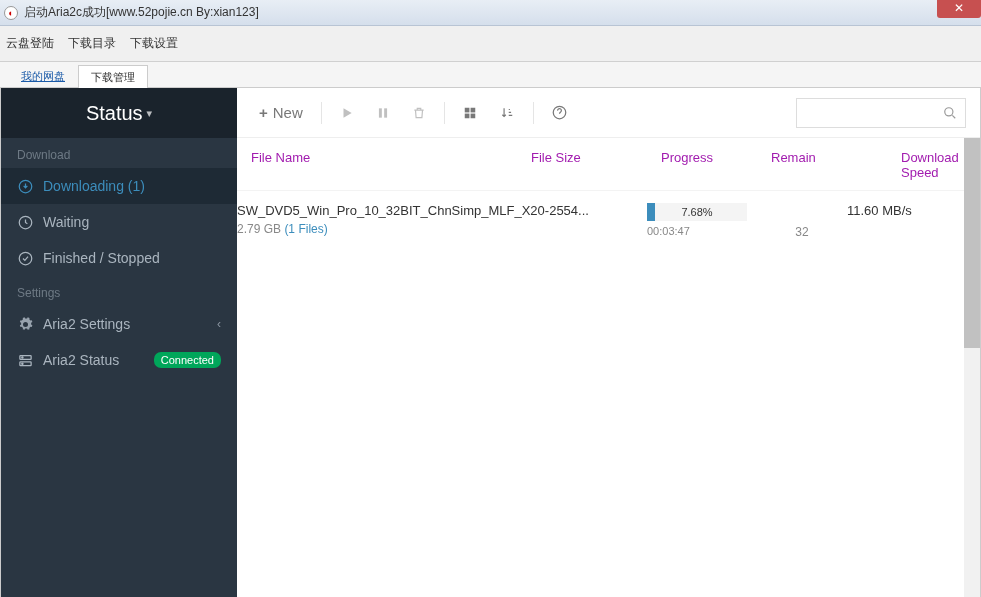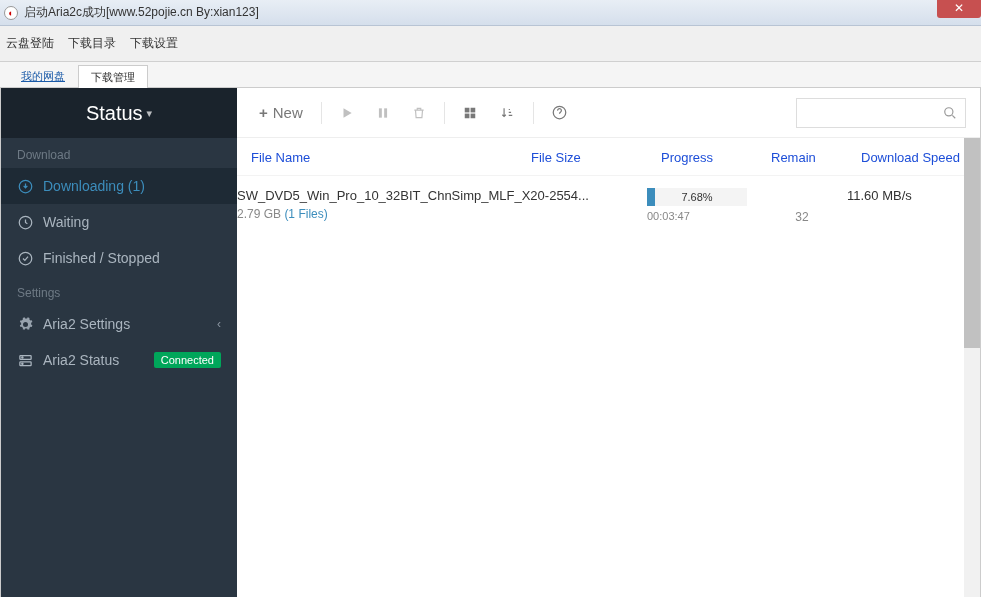--- a/index.html
+++ b/index.html
@@ -25,36 +25,36 @@
     
     
     .sidebar { width: 236px; background: #2a3642; color: #aab5bf; display: flex; flex-direction: column; flex-shrink: 0; }
     .sb-brand { height: 50px; background: #1a232c; color: #fff; font-size: 20px; display: flex; align-items: center; justify-content: center; gap: 4px; }
     .sb-brand .caret { font-size: 11px; opacity: .7; }
     .sb-section { font-size: 12px; color: #6e7a85; padding: 10px 16px 6px; }
     .sb-item { display: flex; align-items: center; padding: 10px 16px; font-size: 14px; cursor: pointer; gap: 10px; }
     .sb-item.active { background: #1e2a35; color: #3c8dbc; }
     .sb-item .sb-ico { width: 16px; display: inline-flex; justify-content: center; }
     .sb-item .chev { margin-left: auto; font-size: 12px; color: #8a95a0; }
-    .badge { margin-left: auto; background: #00a65a; color: #fff; font-size: 11px; padding: 2px 7px; border-radius: 2px; }
+    .badge { margin-left: auto; background: #00a65a; color: #fff; font-size: 11px; padding: 2px 7px; border-radius: 7px; }
     
     
     .content { flex: 1; display: flex; flex-direction: column; background: #fff; position: relative; }
     .toolbar { height: 50px; border-bottom: 1px solid #eee; display: flex; align-items: center; padding: 0 14px; gap: 6px; }
     .tb-btn { display: flex; align-items: center; gap: 5px; color: #787878; font-size: 15px; padding: 6px 8px; cursor: pointer; }
     .tb-sep { width: 1px; height: 22px; background: #e5e5e5; margin: 0 4px; }
     .tb-ico { color: #b8b8b8; font-size: 15px; padding: 6px 8px; cursor: pointer; }
     .searchbox { margin-left: auto; width: 170px; height: 30px; border: 1px solid #ddd; display: flex; align-items: center; justify-content: flex-end; padding: 0 8px; color: #999; }
     
-    .thead { display: flex; padding: 12px 14px 10px; font-size: 13px; color: #1d4ed8; border-bottom: 1px solid #f3f3f3; }
+    .thead { display: flex; padding: 12px 14px 10px; font-size: 13px; color: #a21caf; border-bottom: 1px solid #f3f3f3; }
     .col-name { flex: 0 0 280px; }
     .col-size { flex: 0 0 130px; }
     .col-prog { flex: 0 0 110px; }
     .col-remain { flex: 0 0 90px; text-align: left; }
-    .col-speed { flex: 1; }
+    .col-speed { flex: 1; margin-left: 40px; }
     
     .row { display: flex; padding: 12px 0; font-size: 13px; align-items: flex-start; }
     .row .fn { flex: 0 0 410px; }
     .row .fn .fn-name { color: #333; white-space: nowrap; overflow: hidden; text-overflow: ellipsis; max-width: 400px; }
     .row .fn .fn-sub { color: #888; font-size: 12px; margin-top: 4px; }
     .row .fn .fn-sub a { color: #3c8dbc; text-decoration: none; }
     .row .prog { flex: 0 0 110px; }
     .row .prog .pbar { width: 100px; height: 18px; background: #f4f4f4; position: relative; }
     .row .prog .pbar .pfill { position: absolute; left: 0; top: 0; bottom: 0; background: #3c8dbc; }
     .row .prog .ptxt { position: absolute; left: 0; right: 0; top: 0; bottom: 0; display: flex; align-items: center; justify-content: center; font-size: 11px; color: #333; }

